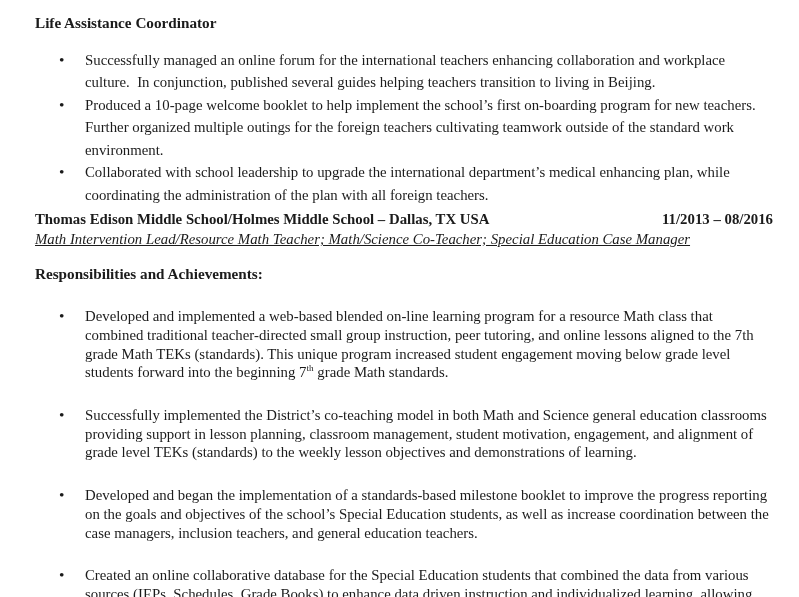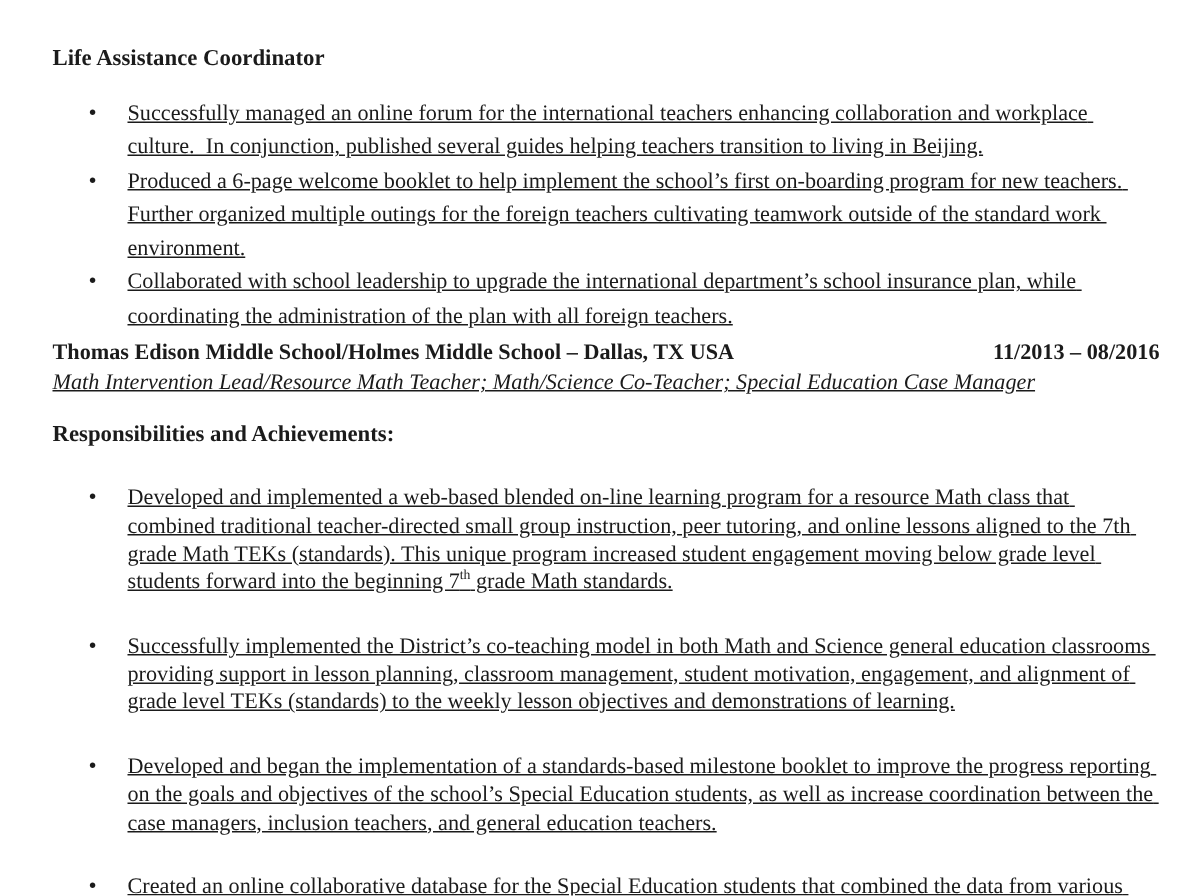--- a/index.html
+++ b/index.html
@@ -12,35 +12,34 @@
     height: 597px;
     overflow: hidden;
     font-family: "Liberation Serif", "DejaVu Serif", serif;
     color: #1b1b1b;
     font-size: 14.8px;
   }
   .page {
     box-sizing: border-box;
     width: 799px;
     height: 597px;
-    padding: 29px 26px 0 35px;
+    padding: 13px 26px 0 35px;
     background: #ffffff;
   }
   .role-heading,
   .resp-heading {
     margin: 0;
     font-size: 15.2px;
     font-weight: bold;
     line-height: 19px;
   }
   ul.bullets {
     list-style: none;
     margin: 0;
     padding: 0 0 0 50px;
-    text-decoration: underline;
   }
   ul.bullets li {
     position: relative;
     white-space: pre-wrap;
   }
   ul.bullets li::before {
     content: "\2022";
     position: absolute;
     left: -26px;
     font-size: 1.05em;
@@ -73,22 +72,22 @@
 </style>
 </head>
 <body>
 
 <div class="page">
 
   <section>
     <h2 class="role-heading">Life Assistance Coordinator</h2>
     <ul class="bullets sec1">
         <li>Successfully managed an online forum for the international teachers enhancing collaboration and workplace culture.  In conjunction, published several guides helping teachers transition to living in Beijing.</li>
-        <li>Produced a 6-page welcome booklet to help implement the school’s first on-boarding program for new teachers. Further organized multiple outings for the foreign teachers cultivating teamwork outside of the standard work environment.</li>
-        <li>Collaborated with school leadership to upgrade the international department’s school insurance plan, while coordinating the administration of the plan with all foreign teachers.</li>
+        <li>Produced a 10-page welcome booklet to help implement the school’s first on-boarding program for new teachers. Further organized multiple outings for the foreign teachers cultivating teamwork outside of the standard work environment.</li>
+        <li>Collaborated with school leadership to upgrade the international department’s medical enhancing plan, while coordinating the administration of the plan with all foreign teachers.</li>
       </ul>
   </section>
 
   <section>
     <div class="employer-row">
       <span class="employer-name">Thomas Edison Middle School/Holmes Middle School – Dallas, TX USA</span>
       <span class="employer-dates">11/2013 – 08/2016</span>
     </div>
     <div class="job-titles">Math Intervention Lead/Resource Math Teacher; Math/Science Co-Teacher; Special Education Case Manager</div>
   </section>

